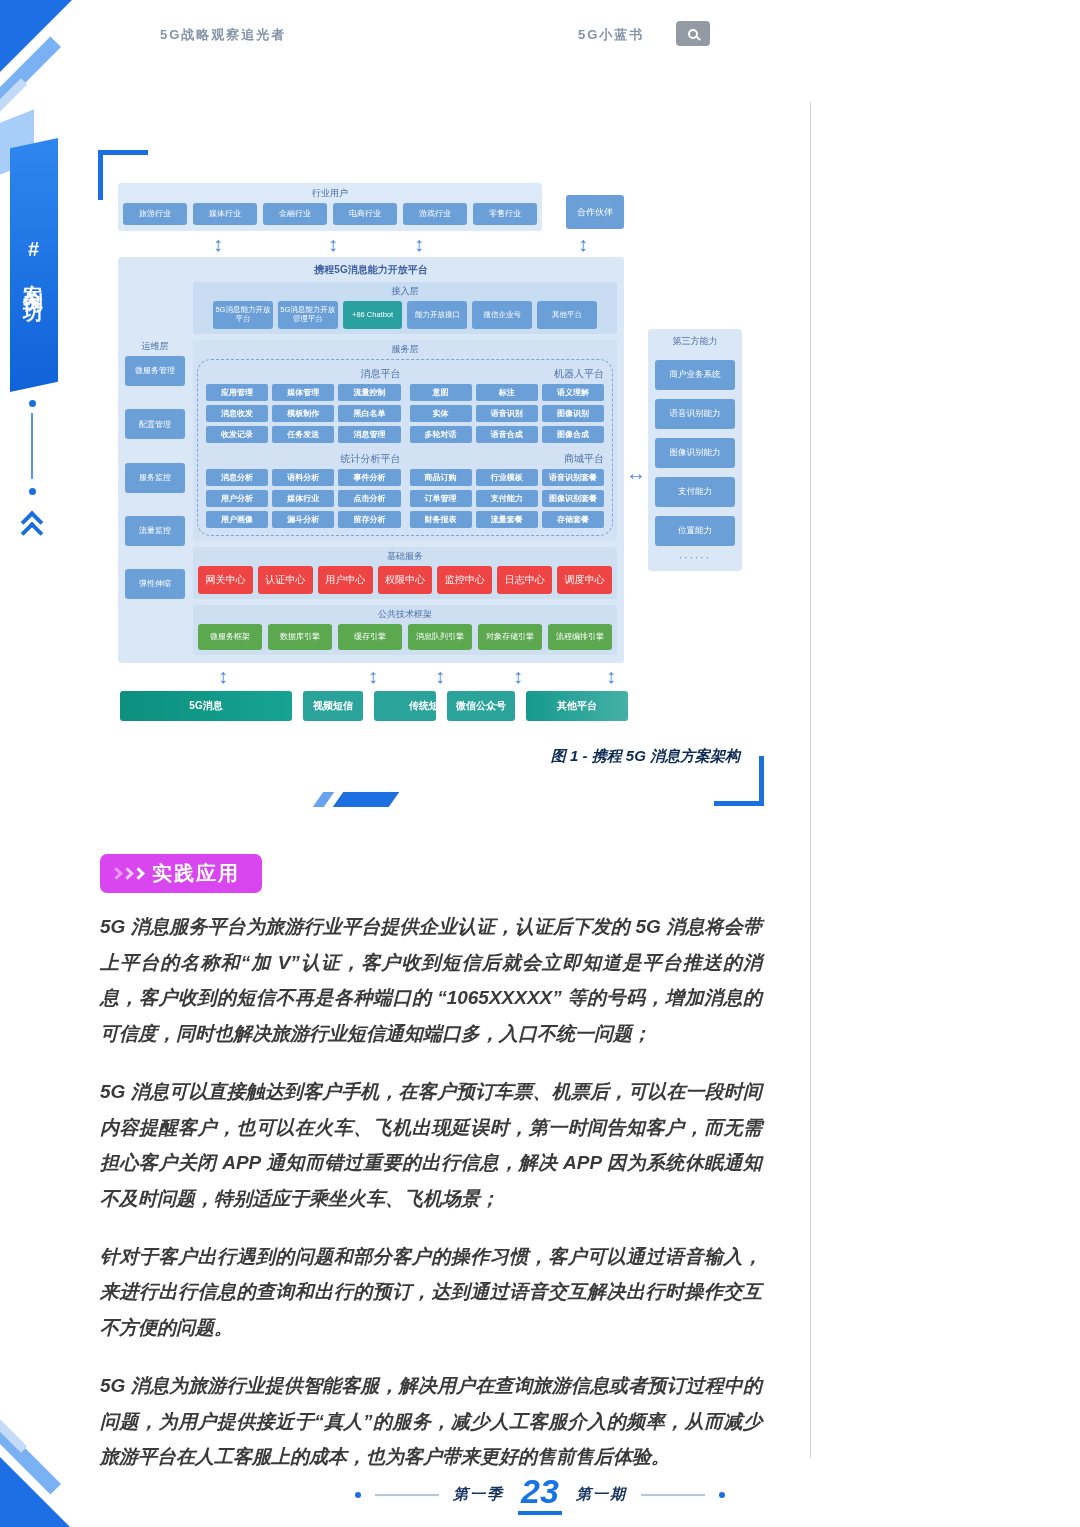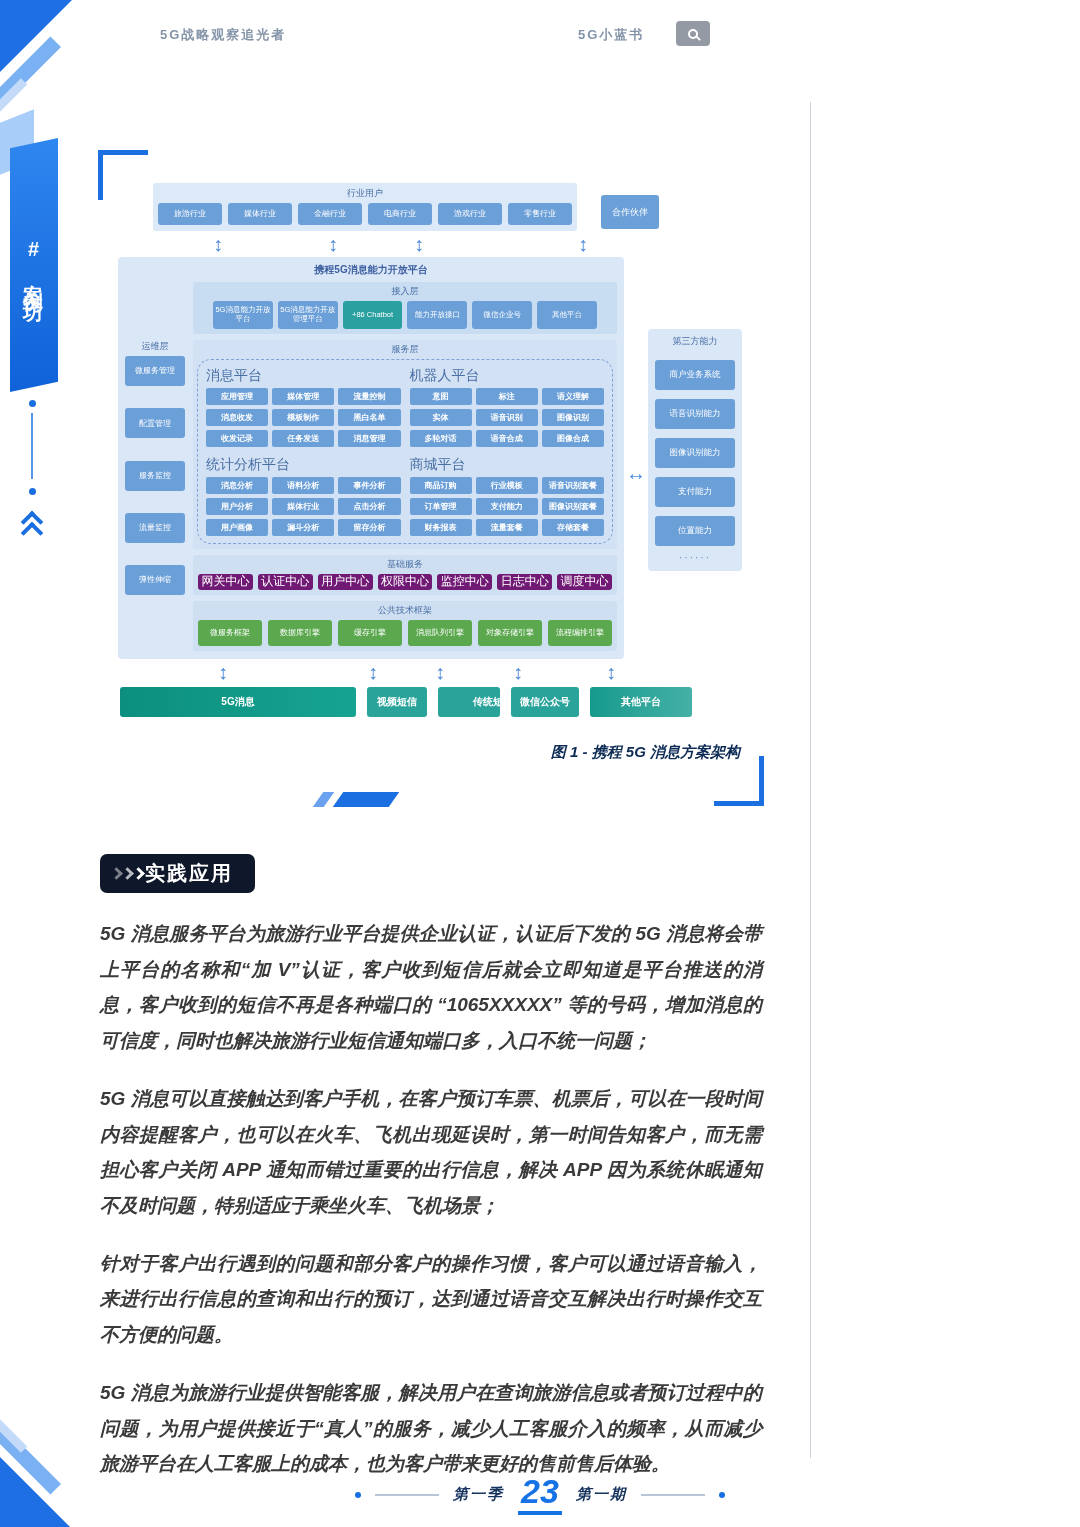--- a/index.html
+++ b/index.html
@@ -41,21 +41,21 @@
   .bracket-br{position:absolute;left:714px;top:756px;width:50px;height:50px;border-right:5px solid #1b6fe0;border-bottom:5px solid #1b6fe0;}
   .slant-accent{position:absolute;left:338px;top:792px;width:56px;height:15px;background:#1b6fe0;transform:skewX(-35deg);}
   .slant-accent2{position:absolute;left:318px;top:792px;width:11px;height:15px;background:#6aa2f0;transform:skewX(-35deg);}
 
   
   .diagram{position:absolute;left:118px;top:183px;width:626px;}
   .panel-title{font-size:9px;color:#4a6fa5;text-align:center;margin-bottom:3px;}
   .box{background:#6b9fd8;color:#fff;border-radius:3px;display:flex;align-items:center;justify-content:center;text-align:center;line-height:1.15;overflow:hidden;}
 
   .diag-top{display:flex;}
-  .industry-panel{width:424px;background:#dce9f8;border-radius:3px;padding:4px 5px 6px;margin-left:35px;}
+  .industry-panel{width:424px;background:#dce9f8;border-radius:3px;padding:4px 5px 6px;}
   .industry-boxes{display:flex;gap:6px;}
   .industry-boxes .box{flex:1;height:22px;font-size:8px;}
   .partner-wrap{margin-left:24px;margin-top:12px;}
   .partner-wrap .box{width:58px;height:34px;font-size:9px;}
 
   .arrow-row{position:relative;height:26px;}
   .varrow{position:absolute;color:#4d89d8;font-weight:bold;font-size:20px;line-height:26px;}
 
   .diag-mid{display:flex;}
   .platform-panel{width:506px;background:#d9e7f7;border-radius:4px;padding:6px 7px 8px;}
@@ -63,49 +63,49 @@
   .platform-grid{display:grid;grid-template-columns:60px 1fr;column-gap:8px;row-gap:6px;}
   .access-panel{grid-column:2;background:#c8dcf2;border-radius:3px;padding:3px 20px 5px;}
   .access-boxes{display:flex;gap:5px;}
   .access-boxes .box{flex:1;min-height:28px;font-size:7.5px;padding:1px 2px;}
   .access-boxes .box:nth-child(3){background:#2aa0a0;}
   .ops-col{grid-column:1;grid-row:2 / span 2;display:flex;flex-direction:column;}
   .ops-boxes{display:flex;flex-direction:column;justify-content:space-between;flex:1;gap:10px;}
   .ops-boxes .box{height:30px;font-size:8px;padding:1px 4px;}
   .service-panel{grid-column:2;grid-row:2;background:#d2e2f4;border-radius:3px;padding:3px 4px 5px;}
   .service-dashed{border:1.5px dashed #7fa3d8;border-radius:14px;padding:7px 8px;display:grid;grid-template-columns:1fr 1fr;gap:9px;}
-  .q-title{font-size:14px;color:#4a6fa5;text-align:left;margin-bottom:3px;}
+  .q-title{font-size:10px;color:#4a6fa5;text-align:right;margin-bottom:3px;}
   .q-grid{display:grid;grid-template-columns:repeat(3,1fr);gap:4px;}
   .q-grid .sbox{background:#6b9fd8;color:#fff;border-radius:2px;height:17px;font-size:8px;display:flex;align-items:center;justify-content:center;white-space:nowrap;overflow:hidden;font-weight:bold;}
   .basic-panel{grid-column:2;grid-row:3;background:#cfdff2;border-radius:3px;padding:3px 5px 5px;}
   .basic-boxes{display:flex;gap:5px;}
-  .basic-boxes .box{flex:1;height:16px;font-size:12px;background:#701a75;white-space:nowrap;}
+  .basic-boxes .box{flex:1;height:28px;font-size:10px;background:#ef4444;white-space:nowrap;}
   .tech-panel{grid-column:2;grid-row:4;background:#cfdff2;border-radius:3px;padding:3px 5px 5px;}
   .tech-boxes{display:flex;gap:6px;}
   .tech-boxes .box{flex:1;min-height:26px;font-size:8px;background:#5ba84f;padding:1px 2px;}
   .bottom-bar{grid-column:2;grid-row:5;background:#7390cf;color:#fff;border-radius:2px;height:16px;font-size:8px;display:flex;align-items:center;justify-content:center;}
 
   .harrow{width:24px;text-align:center;margin-top:205px;font-size:20px;color:#4d89d8;font-weight:bold;}
   .thirdparty-panel{width:94px;margin-top:72px;background:#d9e7f7;border-radius:4px;padding:6px 7px;height:fit-content;display:flex;flex-direction:column;gap:9px;}
   .thirdparty-panel .box{height:30px;font-size:8.5px;padding:1px 2px;}
   .tp-more{text-align:center;color:#6b8cba;font-size:10px;letter-spacing:2px;line-height:6px;padding-bottom:4px;}
 
   .channels{display:flex;gap:11px;margin-top:2px;margin-left:2px;}
   .chan{height:30px;border-radius:3px;background:#2aa39b;color:#fff;font-size:10px;font-weight:bold;display:flex;align-items:center;justify-content:center;white-space:nowrap;}
-  .chan:nth-child(1){width:236px;background:linear-gradient(90deg,#0c8f7e,#16a392);}
+  .chan:nth-child(1){width:172px;background:linear-gradient(90deg,#0c8f7e,#16a392);}
   .chan:nth-child(2){width:60px;}
   .chan:nth-child(3){width:62px;padding-left:48px;}
   .chan:nth-child(4){width:68px;}
   .chan:nth-child(5){width:102px;background:linear-gradient(90deg,#169a8e,#45b0a6);}
 
   .fig-caption{width:626px;margin-top:26px;text-align:right;padding-right:4px;font-size:15px;font-weight:bold;font-style:italic;color:#0d2b55;}
 
   
   .content{position:absolute;left:100px;top:854px;width:662px;}
-  .badge{display:inline-flex;align-items:center;background:#0f172a;border-radius:7px;padding:6px 22px 6px 12px;margin-bottom:23px;}
+  .badge{display:inline-flex;align-items:center;gap:7px;background:#d946ef;border-radius:7px;padding:6px 22px 6px 12px;margin-bottom:16px;}
   .badge-chevrons{display:flex;gap:2px;margin-right:2px;}
   .bchev{width:9px;height:9px;border-top:3px solid #fff;border-right:3px solid #fff;transform:rotate(45deg);}
   .bchev.o1{opacity:.45;}
   .bchev.o2{opacity:.7;}
   .badge-text{color:#fff;font-size:20px;font-weight:bold;letter-spacing:2px;}
   .content p{font-size:19px;line-height:1.88;font-weight:bold;font-style:italic;color:#3a3a3a;text-align:justify;margin-bottom:22px;}
 
   
   .footer{position:absolute;left:0;top:1474px;width:1080px;display:flex;align-items:center;justify-content:center;gap:14px;}
   .f-dot{width:6px;height:6px;border-radius:50%;background:#1a6fe0;}

